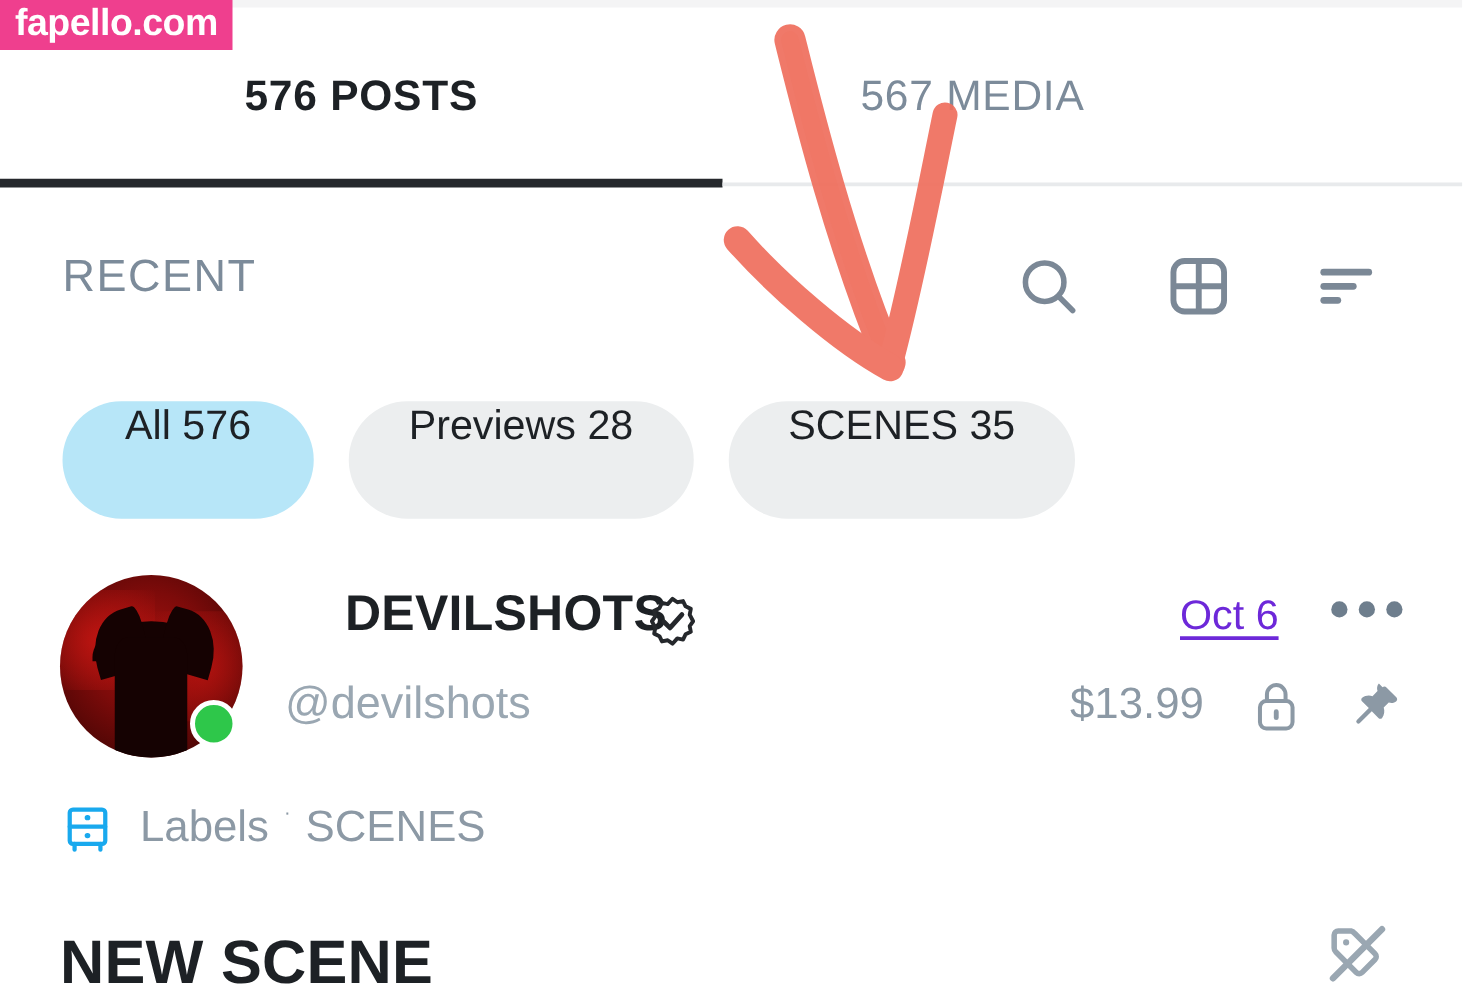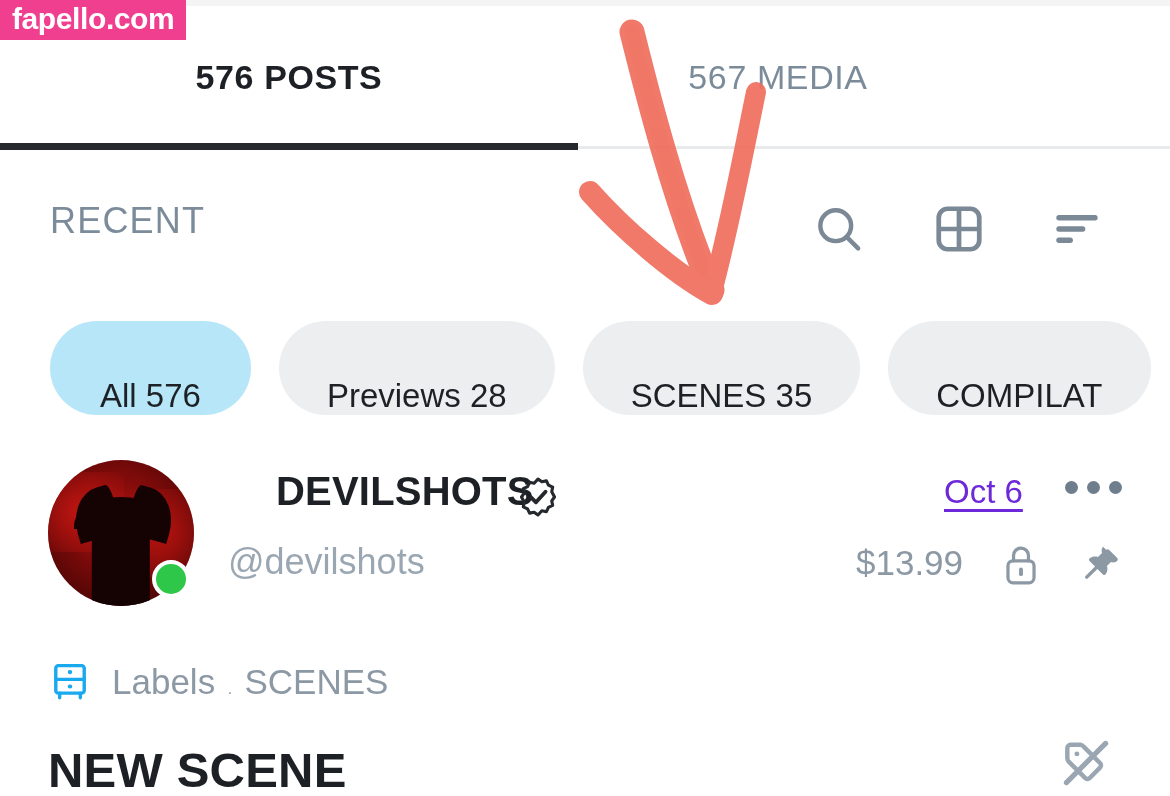--- a/index.html
+++ b/index.html
@@ -98,21 +98,21 @@
     overflow: hidden;
     white-space: nowrap;
   }
   .chip {
     flex: 0 0 auto;
     height: 94px;
     border-radius: 47px;
     background: #eceeef;
     color: #1d2125;
     font-size: 33px;
-    display: flex; align-items: flex-end; justify-content: center;
+    display: flex; align-items: flex-start; justify-content: center;
     padding: 0 48px;
     user-select: none;
   }
   .chip.selected {
     background: #b7e6f8;
     padding: 0 50px;
   }
 
   
   .post-head {
@@ -228,21 +228,21 @@
   }
   .pin-icon {
     position: absolute; left: 1078px; top: 90px;
     width: 44px; height: 44px;
   }
 
   
   .labels-row {
     position: absolute; left: 0; top: 642px;
     width: 1170px; height: 60px;
-    display: flex; align-items: flex-end;
+    display: flex; align-items: flex-start;
     padding-left: 50px;
   }
   .cabinet-icon { width: 40px; height: 42px; margin-right: 22px; }
   .labels-text {
     font-size: 35px; color: #8c99a5;
     white-space: nowrap;
   }
   .dot-sep { color: #8c99a5; padding: 0 12px; }
 
   
@@ -316,23 +316,20 @@
 
   <div class="chips">
     <div class="chip selected">
       <span>All 576</span>
     </div>
     <div class="chip">
       <span>Previews 28</span>
     </div>
     <div class="chip">
       <span>SCENES 35</span>
-    </div>
-    <div class="chip">
-      <span>COMPILAT</span>
     </div>
   </div>
 
   <div class="post-head">
 
     <div class="avatar-wrap">
       <div class="avatar">
         <div class="blotch1"></div>
         <div class="blotch2"></div>
         <div class="brow"></div>

